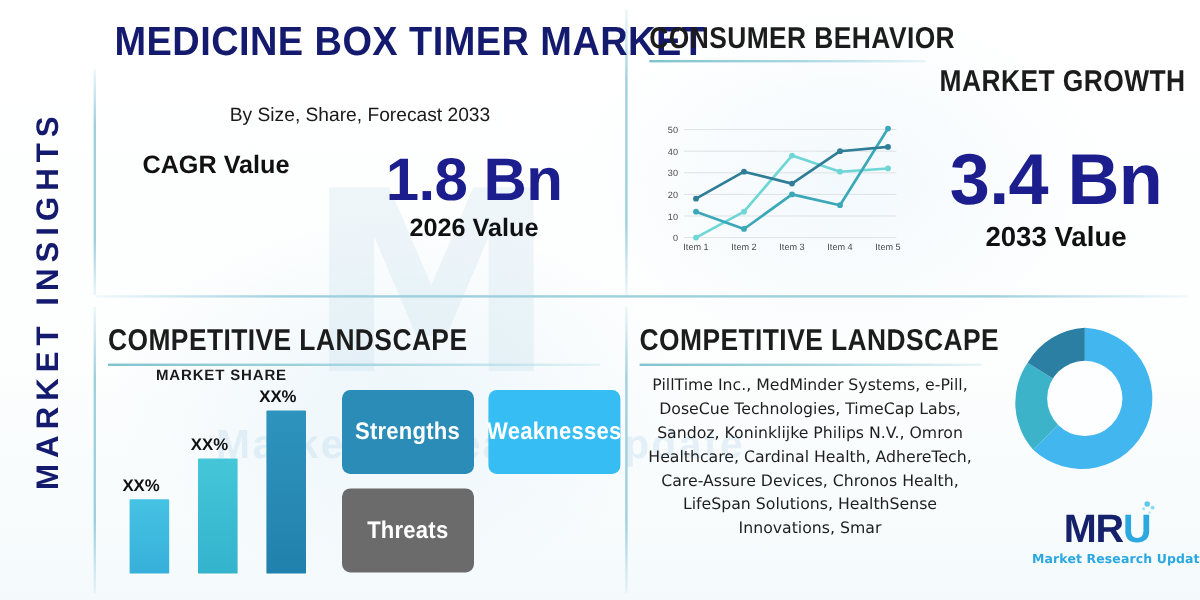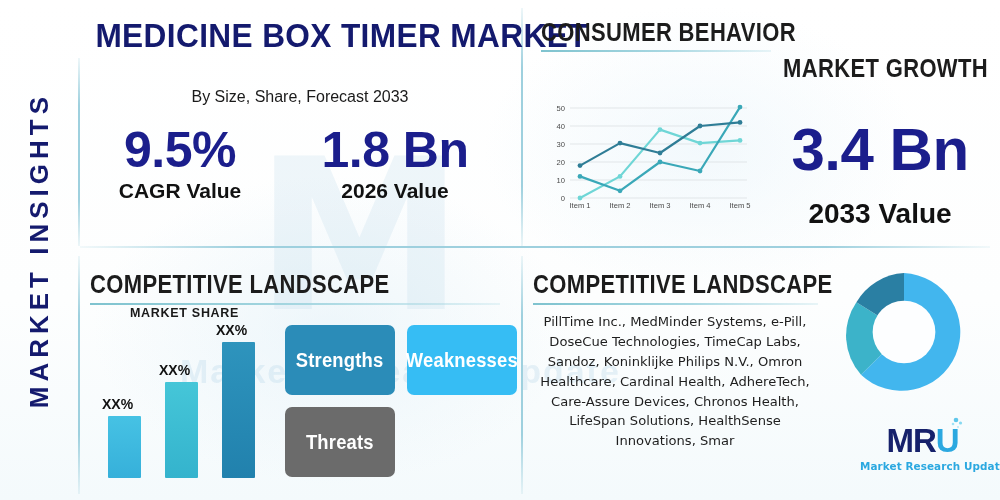--- a/index.html
+++ b/index.html
@@ -151,22 +151,22 @@
 
   .kpi-big {
     position: absolute;
     text-align: center;
     width: 240px;
   }
   .kpi-big .kpi-value {
     font-size: 60px;
   }
   .kpi-big .kpi-label {
-    font-size: 28px;
-    margin-top: 17px;
+    font-size: 23px;
+    margin-top: 3px;
   }
 
   
   .linechart {
     position: absolute;
     left: 542px; top: 98px;
     width: 215px; height: 112px;
   }
   .axis-label {
     font-size: 7.6px;
@@ -291,21 +291,20 @@
   <div class="vline" style="left:78px;  top:58px;  height:188px;"></div>
   <div class="vline" style="left:521px; top:8px;   height:238px;"></div>
   <div class="vline" style="left:78px;  top:256px; height:238px;"></div>
   <div class="vline" style="left:521px; top:256px; height:238px;"></div>
   <div class="hline" style="left:80px;  top:246px; width:910px;"></div>
 
   <div class="main-title">MEDICINE BOX TIMER MARKET</div>
   <div class="subtitle">By Size, Share, Forecast 2033</div>
 
   <div class="kpi" style="left:85px; top:124px;">
-    <div class="kpi-value">9.5%</div>
     <div class="kpi-label">CAGR Value</div>
   </div>
 
   <div class="kpi" style="left:300px; top:124px;">
     <div class="kpi-value">1.8 Bn</div>
     <div class="kpi-label">2026 Value</div>
   </div>
 
   <div class="section-head" style="left:541px; top:18px;">CONSUMER BEHAVIOR</div>
   <div class="section-rule" style="left:541px; top:50px; width:230px;"></div>

